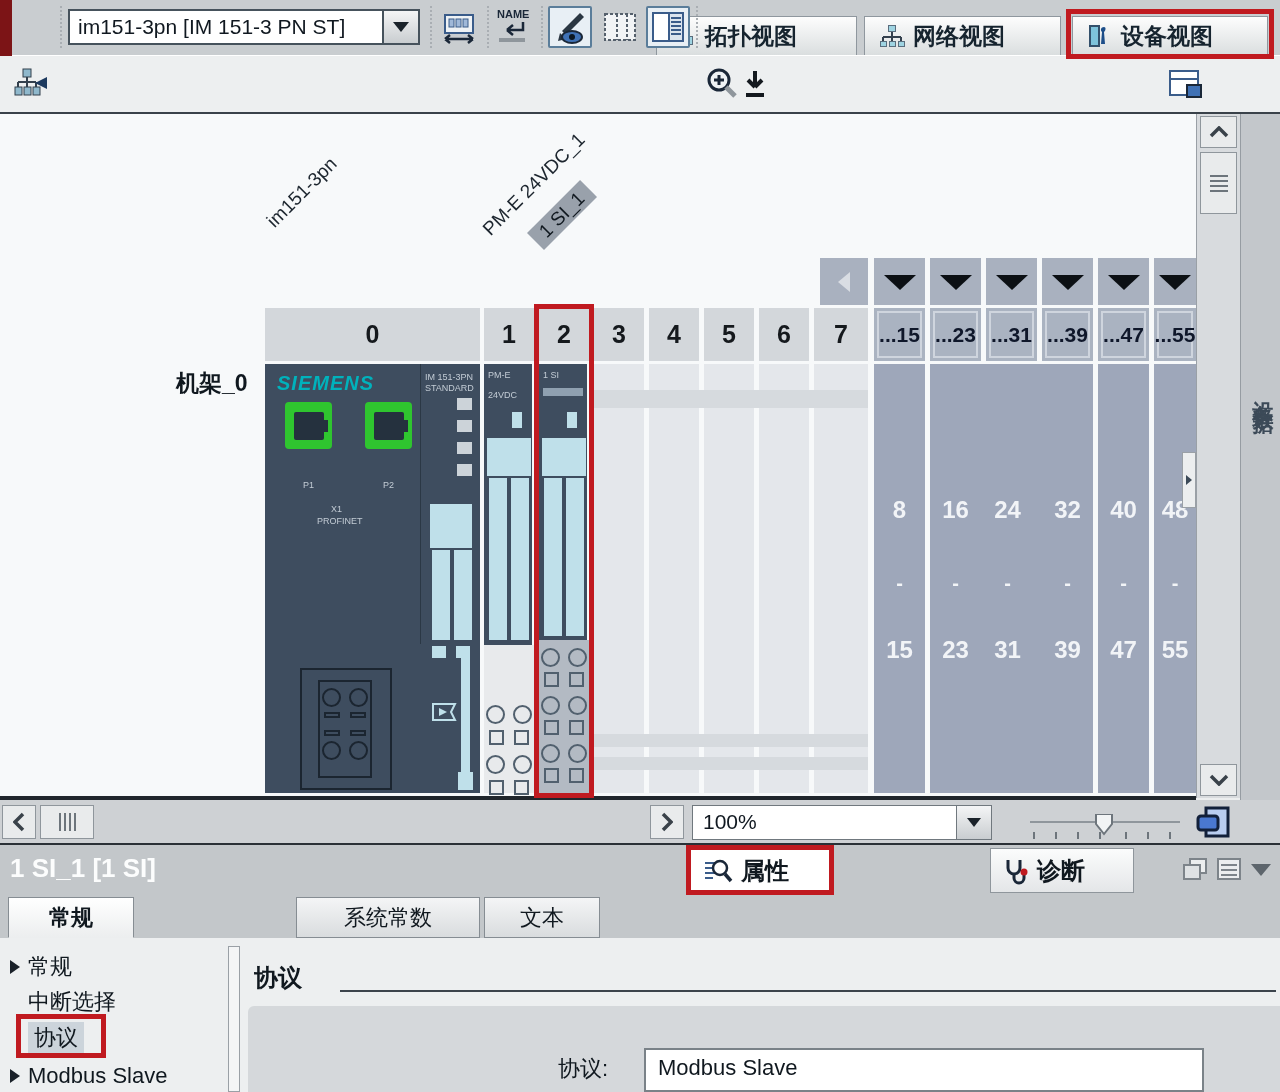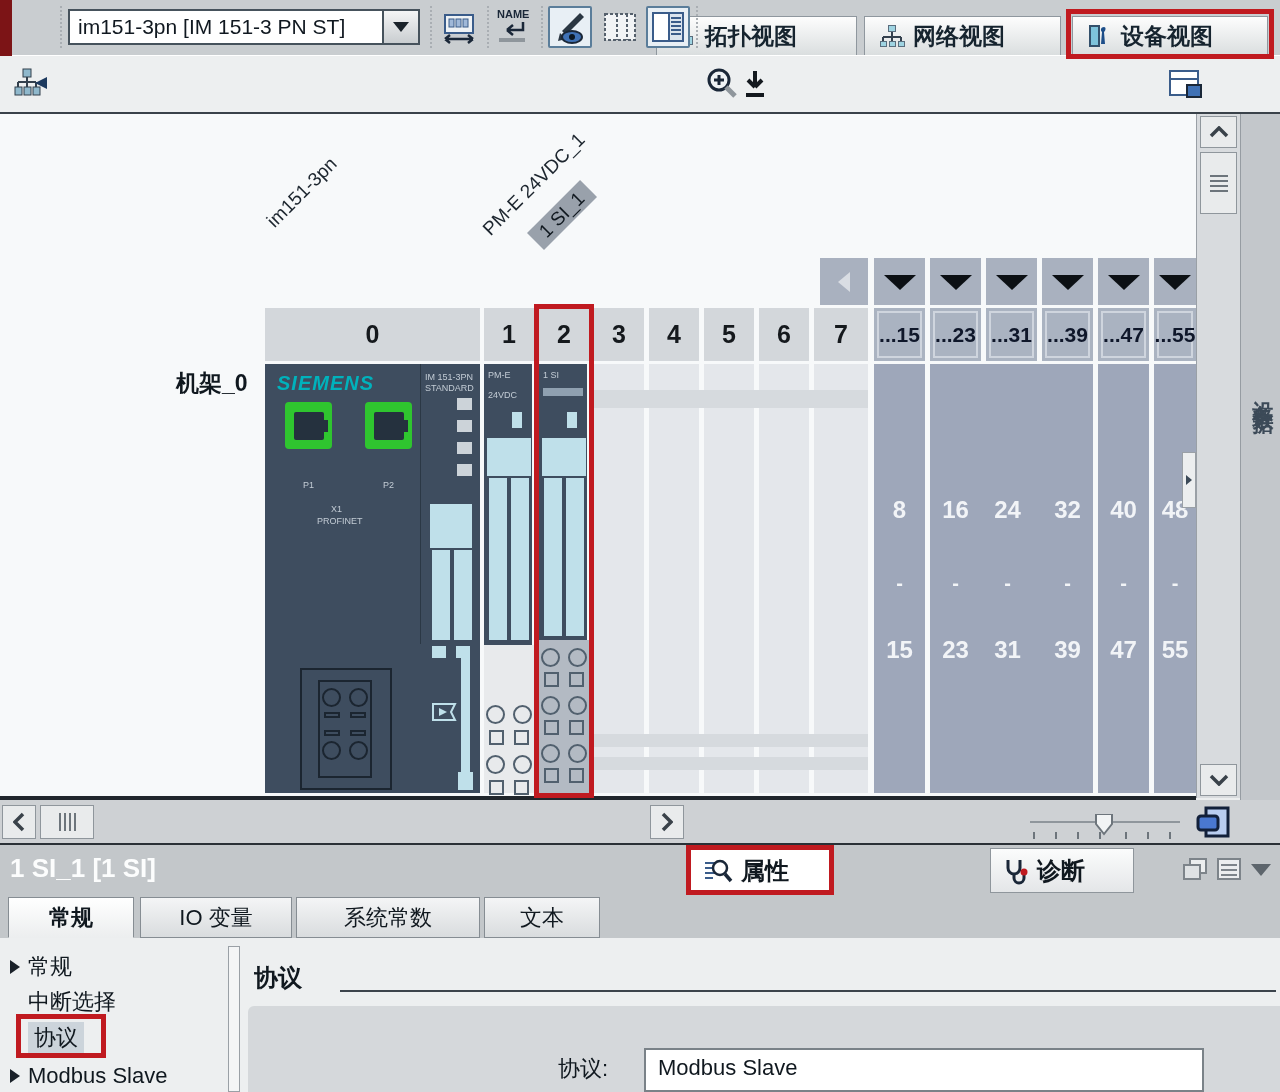--- a/index.html
+++ b/index.html
@@ -494,20 +494,28 @@
     <div style="width:2px;height:18px;background:#6d757c;"></div>
       <div style="width:2px;height:18px;background:#6d757c;"></div>
       <div style="width:2px;height:18px;background:#6d757c;"></div>
       <div style="width:2px;height:18px;background:#6d757c;"></div>
   </div>
   <div class="sbtn abs" style="left:650px; top:5px; width:34px; height:34px;">
     <svg width="12" height="20" viewBox="0 0 12 20">
         <path d="M2 2 L10 10 L2 18" stroke="#3a424a" stroke-width="3.5" fill="none"></path>
       </svg>
   </div>
+  <div class="zoomsel abs">
+    <div class="val">100%</div>
+    <div class="arrow">
+      <svg width="14" height="9" viewBox="0 0 14 9">
+          <path d="M0 0 h14 l-7 9 z" fill="#1a222a"></path>
+        </svg>
+    </div>
+  </div>
   <div class="abs" style="left:1030px; top:14px;">
     <svg width="150" height="26" viewBox="0 0 150 26">
       <line x1="0" y1="8" x2="150" y2="8" stroke="#8f969c" stroke-width="2"></line>
       <g stroke="#6d757c" stroke-width="2">
         <line x1="4" y1="18" x2="4" y2="25"></line>
           <line x1="26" y1="18" x2="26" y2="25"></line>
           <line x1="48" y1="18" x2="48" y2="25"></line>
         <line x1="70" y1="18" x2="70" y2="25"></line>
           <line x1="96" y1="18" x2="96" y2="25"></line>
           <line x1="118" y1="18" x2="118" y2="25"></line>
@@ -572,21 +580,20 @@
         </g>
       </svg>
   </div>
   <div class="abs" style="left:1250px; top:18px;">
     <svg width="22" height="14" viewBox="0 0 22 14">
         <path d="M1 1 h20 l-10 12 z" fill="#5d656c"></path>
       </svg>
   </div>
 
   <div class="subtab active" style="left:8px; width:126px;">常规</div>
-  <div class="subtab" style="left:140px; width:152px;">IO 变量</div>
   <div class="subtab" style="left:296px; width:184px;">系统常数</div>
   <div class="subtab" style="left:484px; width:116px;">文本</div>
 
   <div class="insp-content">
 
     <div class="treeitem" style="top:12px;">
       <span class="tree-arrow"></span>
       <span>常规</span>
     </div>
     <div class="treeitem" style="top:47px;">

